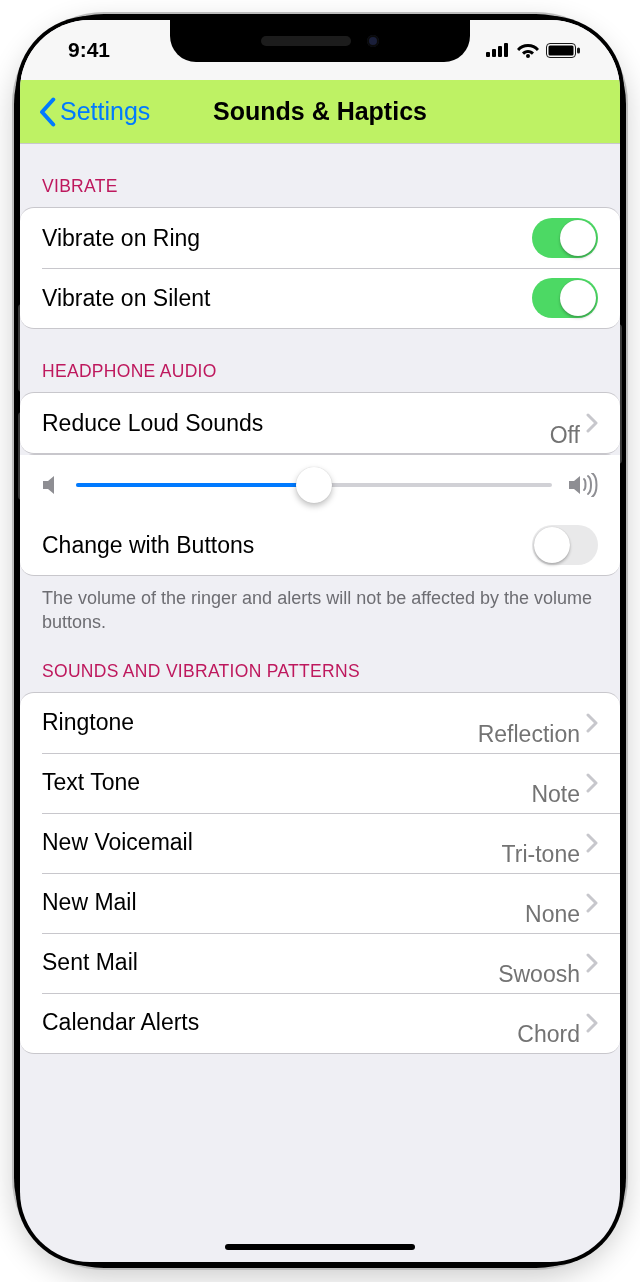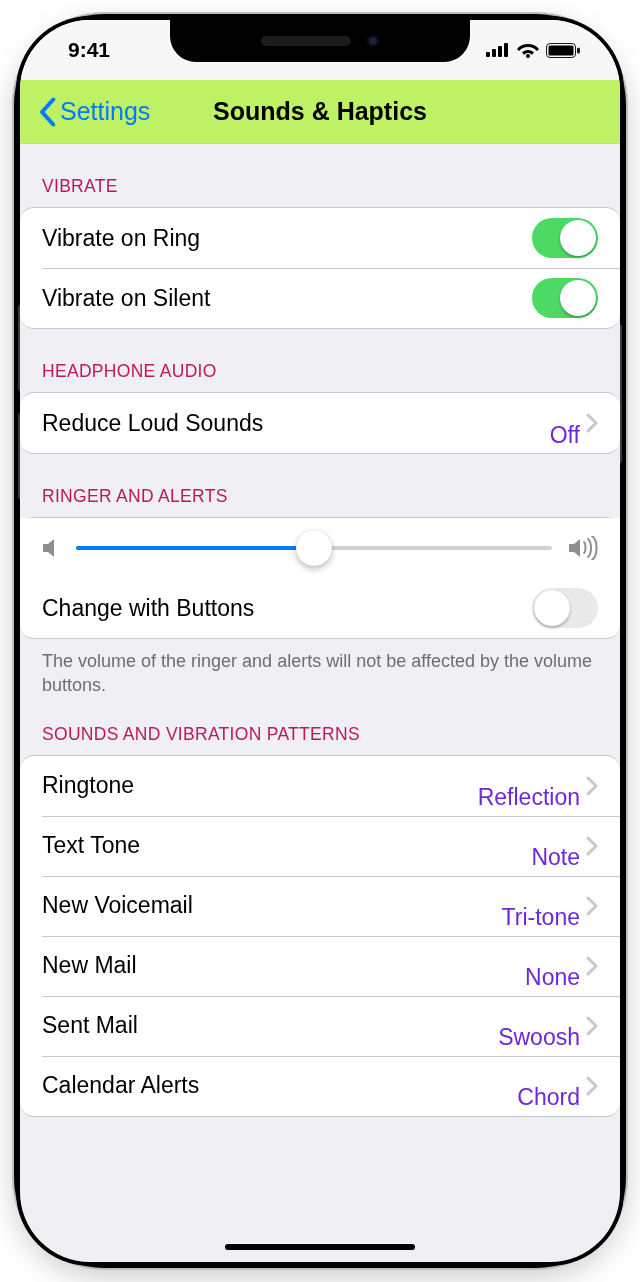--- a/index.html
+++ b/index.html
@@ -134,21 +134,21 @@
     padding: 0 22px;
     position:relative;
     font-size:23px;
   }
   .cell + .cell::before {
     content:"";
     position:absolute; top:0; left:22px; right:0;
     height:1px; background:#c8c7cc;
   }
   .cell-label { flex:1; color:#000; }
-  .cell-detail { color:#6d28d9; font-size:23px; margin-right:6px;margin-top:24px; }
+  .cell-detail { color:#737373; font-size:23px; margin-right:6px;margin-top:24px; }
   .chevron { color:#c7c7cc; }
   .chevron svg { display:block; }
 
   
   .toggle {
     width:66px; height:40px; border-radius:20px;
     position:relative;
     transition:.15s;
   }
   .toggle.on { background:#4cd964; }
@@ -270,21 +270,20 @@
             <div class="cell-label">Reduce Loud Sounds</div>
             <div class="cell-detail">Off</div>
             <span class="chevron">
               <svg width="12" height="20" viewBox="0 0 12 20">
                   <polyline points="2,2 10,10 2,18" fill="none" stroke="#c7c7cc" stroke-width="3" stroke-linecap="round" stroke-linejoin="round"></polyline>
                 </svg>
             </span>
           </div>
         </div>
 
-        <div class="section-header">Ringer and Alerts</div>
         <div class="cell-group">
           <div class="slider-row">
             <svg width="18" height="22" viewBox="0 0 18 22">
               <path d="M1 7h5l6-5v18l-6-5H1z" fill="#8e8e93"></path>
             </svg>
             <div class="slider-track">
               <div class="slider-fill" id="slider-fill" style="width: 50%;"></div>
               <div class="slider-knob" id="slider-knob" style="left: 50%;"></div>
             </div>
             <svg width="30" height="24" viewBox="0 0 30 24">

